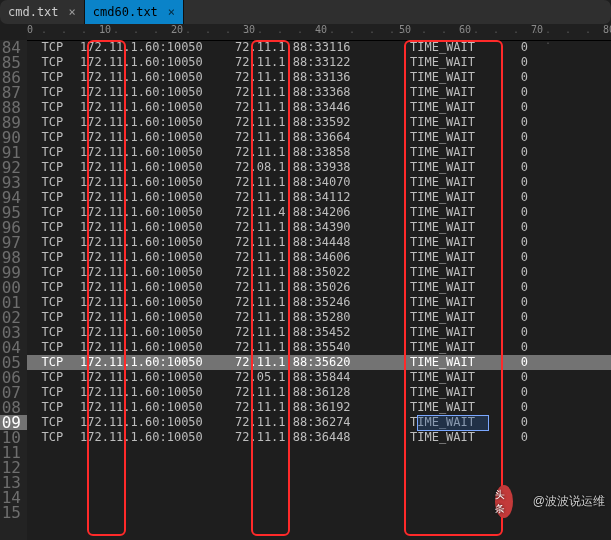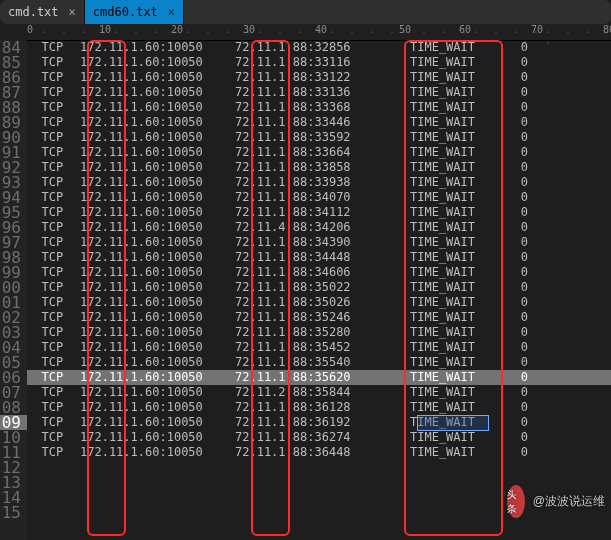--- a/index.html
+++ b/index.html
@@ -17,21 +17,21 @@
   .gutter{position:absolute;top:0;left:0;width:27px;bottom:0;background:#232323;text-align:right;color:#6e6e6e;font-size:16px;}
   .codearea{position:absolute;top:0;left:27px;right:0;bottom:0;}
   .line{height:15px;line-height:15px;white-space:pre;}
   .gutter .line{padding-right:6px;}
   .sel{background:#737373;color:#fff;}
   .hlbox{position:absolute;border:1px solid #7aa7ff;background:rgba(40,87,150,.35);height:14px;pointer-events:none;}
   
   .redbox{position:absolute;border:2px solid #ff2a2a;border-radius:6px;pointer-events:none;}
   
   .watermark{position:absolute;right:6px;bottom:22px;display:flex;align-items:center;color:#cfcfcf;font-family:'Microsoft YaHei',sans-serif;font-size:12px;text-shadow:0 0 3px #000;}
-  .dot{width:18px;height:33px;background:#c33a3a;border-radius:50%;display:inline-flex;align-items:center;justify-content:center;color:#fff;font-size:10px;margin-right:8px;}
+  .dot{width:18px;height:33px;background:#c33a3a;border-radius:50%;display:inline-flex;align-items:center;justify-content:center;color:#fff;font-size:10px;margin-right:20px;}
   .code-cell{display:inline-block;}
   .c-proto{width:53px;}
   .c-local{width:155px;}
   .c-remote{width:175px;}
   .c-state{width:98px;}
   .c-pid{width:20px;text-align:right;}
 </style>
 </head>
 <body>
 
@@ -101,44 +101,43 @@
         <div class="line">12</div>
         <div class="line">13</div>
         <div class="line">14</div>
         <div class="line">15</div>
       </div>
     <div class="codearea" id="codearea">
 
       <div class="redbox" style="left:60px;top:0;width:35px;height:492px;"></div>
       <div class="redbox" style="left:224px;top:0;width:35px;height:492px;"></div>
       <div class="redbox" style="left:377px;top:0;width:95px;height:492px;"></div>
-    <div class="line"><span class="code-cell c-proto">  TCP</span><span class="code-cell c-local">172.11.1.60:10050</span><span class="code-cell c-remote">72.11.1.88:32856</span><span class="code-cell c-state">TIME_WAIT</span><span class="code-cell c-pid">0</span></div>
         <div class="line"><span class="code-cell c-proto">  TCP</span><span class="code-cell c-local">172.11.1.60:10050</span><span class="code-cell c-remote">72.11.1.88:33116</span><span class="code-cell c-state">TIME_WAIT</span><span class="code-cell c-pid">0</span></div>
         <div class="line"><span class="code-cell c-proto">  TCP</span><span class="code-cell c-local">172.11.1.60:10050</span><span class="code-cell c-remote">72.11.1.88:33122</span><span class="code-cell c-state">TIME_WAIT</span><span class="code-cell c-pid">0</span></div>
         <div class="line"><span class="code-cell c-proto">  TCP</span><span class="code-cell c-local">172.11.1.60:10050</span><span class="code-cell c-remote">72.11.1.88:33136</span><span class="code-cell c-state">TIME_WAIT</span><span class="code-cell c-pid">0</span></div>
         <div class="line"><span class="code-cell c-proto">  TCP</span><span class="code-cell c-local">172.11.1.60:10050</span><span class="code-cell c-remote">72.11.1.88:33368</span><span class="code-cell c-state">TIME_WAIT</span><span class="code-cell c-pid">0</span></div>
         <div class="line"><span class="code-cell c-proto">  TCP</span><span class="code-cell c-local">172.11.1.60:10050</span><span class="code-cell c-remote">72.11.1.88:33446</span><span class="code-cell c-state">TIME_WAIT</span><span class="code-cell c-pid">0</span></div>
         <div class="line"><span class="code-cell c-proto">  TCP</span><span class="code-cell c-local">172.11.1.60:10050</span><span class="code-cell c-remote">72.11.1.88:33592</span><span class="code-cell c-state">TIME_WAIT</span><span class="code-cell c-pid">0</span></div>
         <div class="line"><span class="code-cell c-proto">  TCP</span><span class="code-cell c-local">172.11.1.60:10050</span><span class="code-cell c-remote">72.11.1.88:33664</span><span class="code-cell c-state">TIME_WAIT</span><span class="code-cell c-pid">0</span></div>
         <div class="line"><span class="code-cell c-proto">  TCP</span><span class="code-cell c-local">172.11.1.60:10050</span><span class="code-cell c-remote">72.11.1.88:33858</span><span class="code-cell c-state">TIME_WAIT</span><span class="code-cell c-pid">0</span></div>
-        <div class="line"><span class="code-cell c-proto">  TCP</span><span class="code-cell c-local">172.11.1.60:10050</span><span class="code-cell c-remote">72.11.1.88:33938</span><span class="code-cell c-state">TIME_WAIT</span><span class="code-cell c-pid">0</span></div>
+        <div class="line"><span class="code-cell c-proto">  TCP</span><span class="code-cell c-local">172.11.1.60:10050</span><span class="code-cell c-remote">72.08.1.88:33938</span><span class="code-cell c-state">TIME_WAIT</span><span class="code-cell c-pid">0</span></div>
         <div class="line"><span class="code-cell c-proto">  TCP</span><span class="code-cell c-local">172.11.1.60:10050</span><span class="code-cell c-remote">72.11.1.88:34070</span><span class="code-cell c-state">TIME_WAIT</span><span class="code-cell c-pid">0</span></div>
         <div class="line"><span class="code-cell c-proto">  TCP</span><span class="code-cell c-local">172.11.1.60:10050</span><span class="code-cell c-remote">72.11.1.88:34112</span><span class="code-cell c-state">TIME_WAIT</span><span class="code-cell c-pid">0</span></div>
         <div class="line"><span class="code-cell c-proto">  TCP</span><span class="code-cell c-local">172.11.1.60:10050</span><span class="code-cell c-remote">72.11.4.88:34206</span><span class="code-cell c-state">TIME_WAIT</span><span class="code-cell c-pid">0</span></div>
         <div class="line"><span class="code-cell c-proto">  TCP</span><span class="code-cell c-local">172.11.1.60:10050</span><span class="code-cell c-remote">72.11.1.88:34390</span><span class="code-cell c-state">TIME_WAIT</span><span class="code-cell c-pid">0</span></div>
         <div class="line"><span class="code-cell c-proto">  TCP</span><span class="code-cell c-local">172.11.1.60:10050</span><span class="code-cell c-remote">72.11.1.88:34448</span><span class="code-cell c-state">TIME_WAIT</span><span class="code-cell c-pid">0</span></div>
         <div class="line"><span class="code-cell c-proto">  TCP</span><span class="code-cell c-local">172.11.1.60:10050</span><span class="code-cell c-remote">72.11.1.88:34606</span><span class="code-cell c-state">TIME_WAIT</span><span class="code-cell c-pid">0</span></div>
         <div class="line"><span class="code-cell c-proto">  TCP</span><span class="code-cell c-local">172.11.1.60:10050</span><span class="code-cell c-remote">72.11.1.88:35022</span><span class="code-cell c-state">TIME_WAIT</span><span class="code-cell c-pid">0</span></div>
         <div class="line"><span class="code-cell c-proto">  TCP</span><span class="code-cell c-local">172.11.1.60:10050</span><span class="code-cell c-remote">72.11.1.88:35026</span><span class="code-cell c-state">TIME_WAIT</span><span class="code-cell c-pid">0</span></div>
         <div class="line"><span class="code-cell c-proto">  TCP</span><span class="code-cell c-local">172.11.1.60:10050</span><span class="code-cell c-remote">72.11.1.88:35246</span><span class="code-cell c-state">TIME_WAIT</span><span class="code-cell c-pid">0</span></div>
         <div class="line"><span class="code-cell c-proto">  TCP</span><span class="code-cell c-local">172.11.1.60:10050</span><span class="code-cell c-remote">72.11.1.88:35280</span><span class="code-cell c-state">TIME_WAIT</span><span class="code-cell c-pid">0</span></div>
         <div class="line"><span class="code-cell c-proto">  TCP</span><span class="code-cell c-local">172.11.1.60:10050</span><span class="code-cell c-remote">72.11.1.88:35452</span><span class="code-cell c-state">TIME_WAIT</span><span class="code-cell c-pid">0</span></div>
         <div class="line"><span class="code-cell c-proto">  TCP</span><span class="code-cell c-local">172.11.1.60:10050</span><span class="code-cell c-remote">72.11.1.88:35540</span><span class="code-cell c-state">TIME_WAIT</span><span class="code-cell c-pid">0</span></div>
         <div class="line sel"><span class="code-cell c-proto">  TCP</span><span class="code-cell c-local">172.11.1.60:10050</span><span class="code-cell c-remote">72.11.1.88:35620</span><span class="code-cell c-state">TIME_WAIT</span><span class="code-cell c-pid">0</span></div>
-        <div class="line"><span class="code-cell c-proto">  TCP</span><span class="code-cell c-local">172.11.1.60:10050</span><span class="code-cell c-remote">72.11.2.88:35844</span><span class="code-cell c-state">TIME_WAIT</span><span class="code-cell c-pid">0</span></div>
+        <div class="line"><span class="code-cell c-proto">  TCP</span><span class="code-cell c-local">172.11.1.60:10050</span><span class="code-cell c-remote">72.05.1.88:35844</span><span class="code-cell c-state">TIME_WAIT</span><span class="code-cell c-pid">0</span></div>
         <div class="line"><span class="code-cell c-proto">  TCP</span><span class="code-cell c-local">172.11.1.60:10050</span><span class="code-cell c-remote">72.11.1.88:36128</span><span class="code-cell c-state">TIME_WAIT</span><span class="code-cell c-pid">0</span></div>
         <div class="line"><span class="code-cell c-proto">  TCP</span><span class="code-cell c-local">172.11.1.60:10050</span><span class="code-cell c-remote">72.11.1.88:36192</span><span class="code-cell c-state">TIME_WAIT</span><span class="code-cell c-pid">0</span></div>
         <div class="line"><span class="code-cell c-proto">  TCP</span><span class="code-cell c-local">172.11.1.60:10050</span><span class="code-cell c-remote">72.11.1.88:36274</span><span class="code-cell c-state">TIME_WAIT</span><span class="code-cell c-pid">0</span></div>
         <div class="line"><span class="code-cell c-proto">  TCP</span><span class="code-cell c-local">172.11.1.60:10050</span><span class="code-cell c-remote">72.11.1.88:36448</span><span class="code-cell c-state">TIME_WAIT</span><span class="code-cell c-pid">0</span></div>
         <div class="hlbox" style="top: 375px; left: 390px; width: 70px;"></div>
       </div>
   </div>
 
   <div class="watermark">
     <span class="dot">头条</span>

